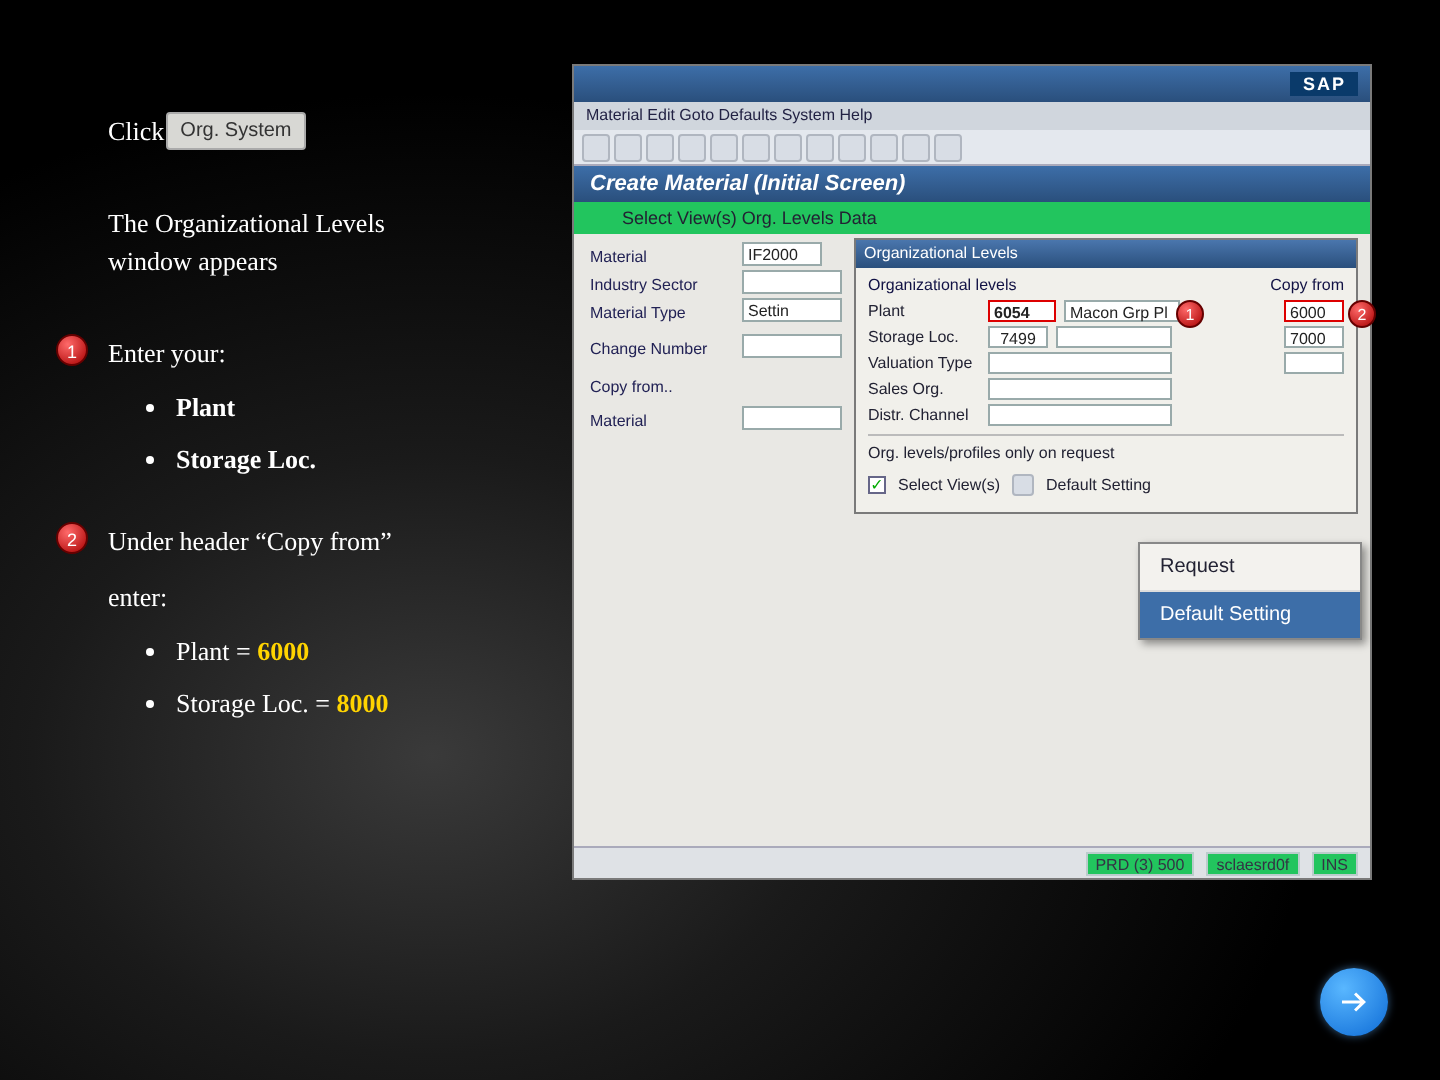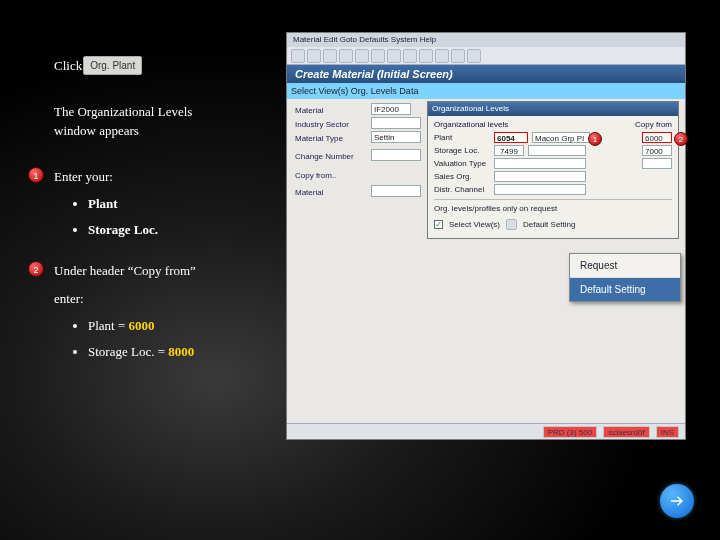--- a/index.html
+++ b/index.html
@@ -45,21 +45,21 @@
   .sap-titlebar {
     height: 18px; background: linear-gradient(#3d6ea8, #2a4f7c);
     color: #fff; display: flex; align-items: center; justify-content: space-between;
     padding: 0 6px; font-size: 9px;
   }
   .sap-logo { background: #0a3a6a; padding: 1px 6px; font-weight: bold; font-size: 9px; letter-spacing: 1px; }
   .sap-menubar { height: 14px; background: #d0d6dd; padding: 0 6px; color: #224; font-size: 8px; line-height: 14px; }
   .sap-toolbar { height: 18px; background: #e4e8ee; border-bottom: 1px solid #aab; display: flex; align-items: center; gap: 2px; padding: 0 4px; }
   .sap-tb-btn { width: 14px; height: 14px; background: #d8dde5; border: 1px solid #b0b6c0; border-radius: 2px; }
   .sap-heading { height: 18px; background: linear-gradient(#3d6ea8, #2a4f7c); color: #fff; font-style: italic; font-weight: bold; padding: 0 8px; line-height: 18px; font-size: 11px; }
-  .sap-subbar { height: 16px; background: #7dd3fc; padding: 0 4px; line-height: 16px; color: #223; font-size: 9px; }
+  .sap-subbar { height: 16px; background: #22c55e; padding: 0 24px; line-height: 16px; color: #223; font-size: 9px; }
 
   .sap-body { position: relative; background: #e9e8e4; height: 300px; }
   .sap-form-row { position: absolute; left: 8px; display: flex; align-items: flex-end; gap: 6px; }
   .sap-label { width: 70px; color: #225; font-size: 8px; }
   .sap-field { height: 12px; background: #fff; border: 1px solid #9aa; font-size: 8px; padding: 0 2px; line-height: 12px; }
 
   .org-dialog {
     position: absolute; left: 140px; top: 2px; width: 252px;
     background: #f1f0eb; border: 1px solid #7a7a7a;
   }
@@ -83,39 +83,39 @@
 
   .popup-menu {
     position: absolute; right: 4px; top: 154px; width: 112px;
     background: #f3f2ee; border: 1px solid #888; box-shadow: 2px 2px 4px rgba(0,0,0,.4);
   }
   .popup-item { padding: 6px 10px; font-size: 10px; color: #223; border-top: 1px solid #ddd; }
   .popup-item:first-child { border-top: none; }
   .popup-item.sel { background: #3d6ea8; color: #fff; }
 
   .sap-status { position: absolute; left: 0; right: 0; bottom: 0; height: 16px; background: #dfe2e6; border-top: 1px solid #aab; display: flex; align-items: center; justify-content: flex-end; gap: 6px; padding: 0 6px; font-size: 8px; color: #334; }
-  .sap-status .pill { background: #ef4444; border: 1px solid #bcc; padding: 0 4px; height: 12px; line-height: 12px; }
+  .sap-status .pill { background: #22c55e; border: 1px solid #bcc; padding: 0 4px; height: 12px; line-height: 12px; }
 
   .next-btn {
     position: absolute; right: 26px; bottom: 22px;
     width: 34px; height: 34px; border-radius: 50%;
     background: radial-gradient(circle at 35% 30%, #59b7ff, #0d6bd6);
     display: flex; align-items: center; justify-content: center;
     box-shadow: 0 0 4px rgba(100,180,255,.5);
   }
   .next-btn svg { width: 18px; height: 18px; fill: #fff; }
 </style>
 </head>
 <body>
 
 <div class="instructions">
 
   <div class="click-row">
     <span>Click</span>
-    <span class="sap-btn-inline">Org. Plant</span>
+    <span class="sap-btn-inline">Org. System</span>
   </div>
 
   <div class="para">
     <div>The Organizational Levels</div>
     <div>window appears</div>
   </div>
 
   <div class="step">
     <span class="num-badge">1</span>
     <span>Enter your:</span>
@@ -134,20 +134,24 @@
     <li>
       <span>Plant = </span><span class="bold yellow">6000</span>
     </li>
     <li>
       <span>Storage Loc. = </span><span class="bold yellow">8000</span>
     </li>
   </ul>
 </div>
 
 <div class="sap">
+  <div class="sap-titlebar">
+    <span></span>
+    <span class="sap-logo">SAP</span>
+  </div>
   <div class="sap-menubar">Material  Edit  Goto  Defaults  System  Help</div>
   <div class="sap-toolbar">
     <div class="sap-tb-btn"></div>
     <div class="sap-tb-btn"></div>
     <div class="sap-tb-btn"></div>
     <div class="sap-tb-btn"></div>
     <div class="sap-tb-btn"></div>
     <div class="sap-tb-btn"></div>
     <div class="sap-tb-btn"></div>
     <div class="sap-tb-btn"></div>

